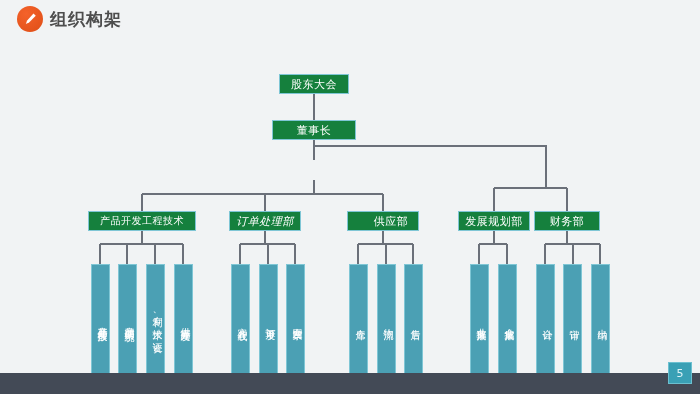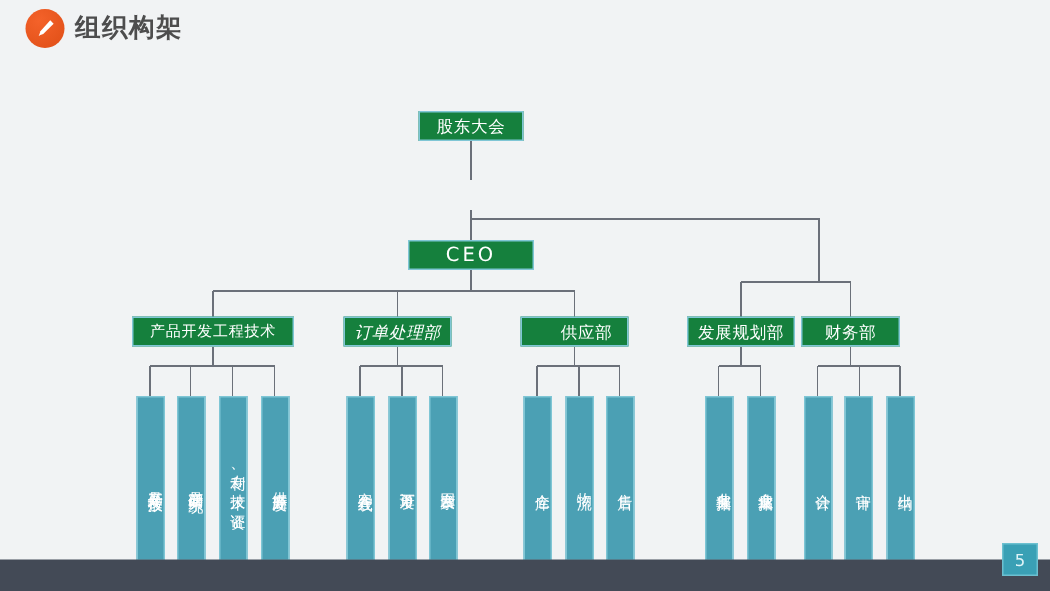--- a/index.html
+++ b/index.html
@@ -119,21 +119,21 @@
 
         <path d="M567,195 L567,208"></path>
         <path d="M545,208 L600,208"></path>
         <path d="M545,208 L545,228"></path>
         <path d="M573,208 L573,228"></path>
         <path d="M600,208 L600,228"></path>
       </g>
     </svg>
 
     <div class="node" style="left:279px;top:38px;width:70px;height:20px;">股东大会</div>
-    <div class="node ceo" style="left:272px;top:124px;width:84px;height:20px;">CEO</div>
+    <div class="node" style="left:272px;top:84px;width:84px;height:20px;">董事长</div>
 
     <div class="node wide" style="left:88px;top:175px;width:108px;height:20px;">产品开发工程技术</div>
     <div class="node" style="left:229px;top:175px;width:72px;height:20px;font-style:italic;">订单处理部</div>
     <div class="node" style="left:347px;top:175px;width:72px;height:20px;padding-left:16px;">供应部</div>
     <div class="node" style="left:458px;top:175px;width:72px;height:20px;text-align:right;">发展规划部</div>
     <div class="node" style="left:534px;top:175px;width:66px;height:20px;text-align:right;">财务部</div>
 
     <div class="leaf" style="left:91px;top:228px;width:19px;height:110px;">产品开发投放</div>
     <div class="leaf" style="left:118px;top:228px;width:19px;height:110px;">产品调研系统</div>
     <div class="leaf" style="left:146px;top:228px;width:19px;height:110px;">专利、技术、证资</div>

